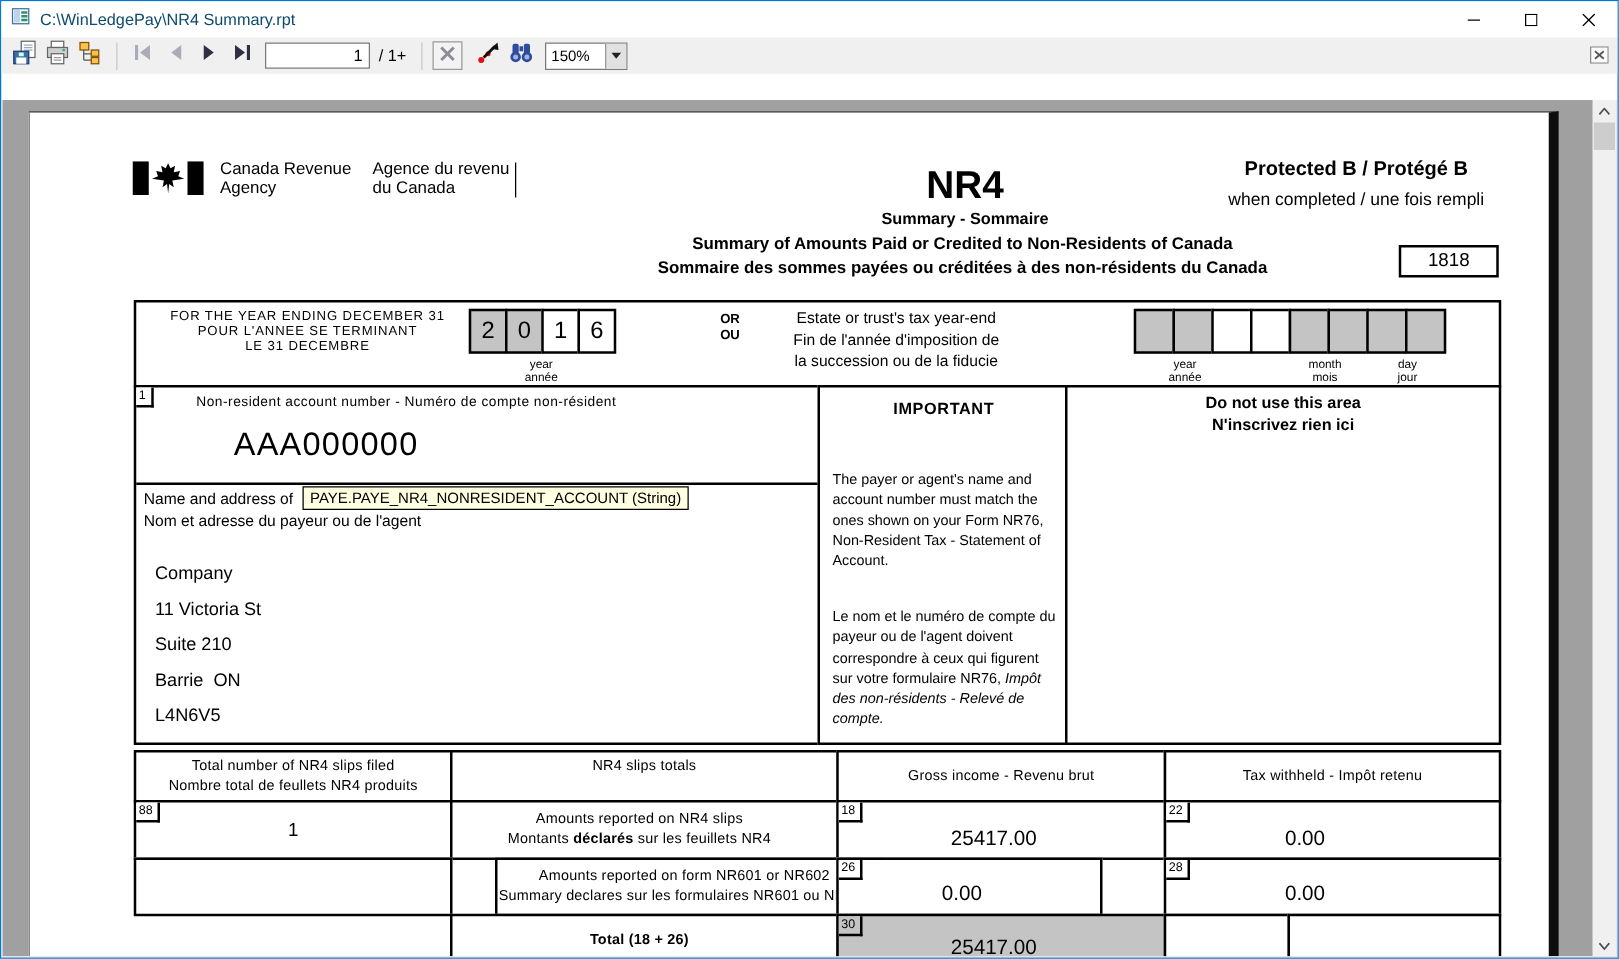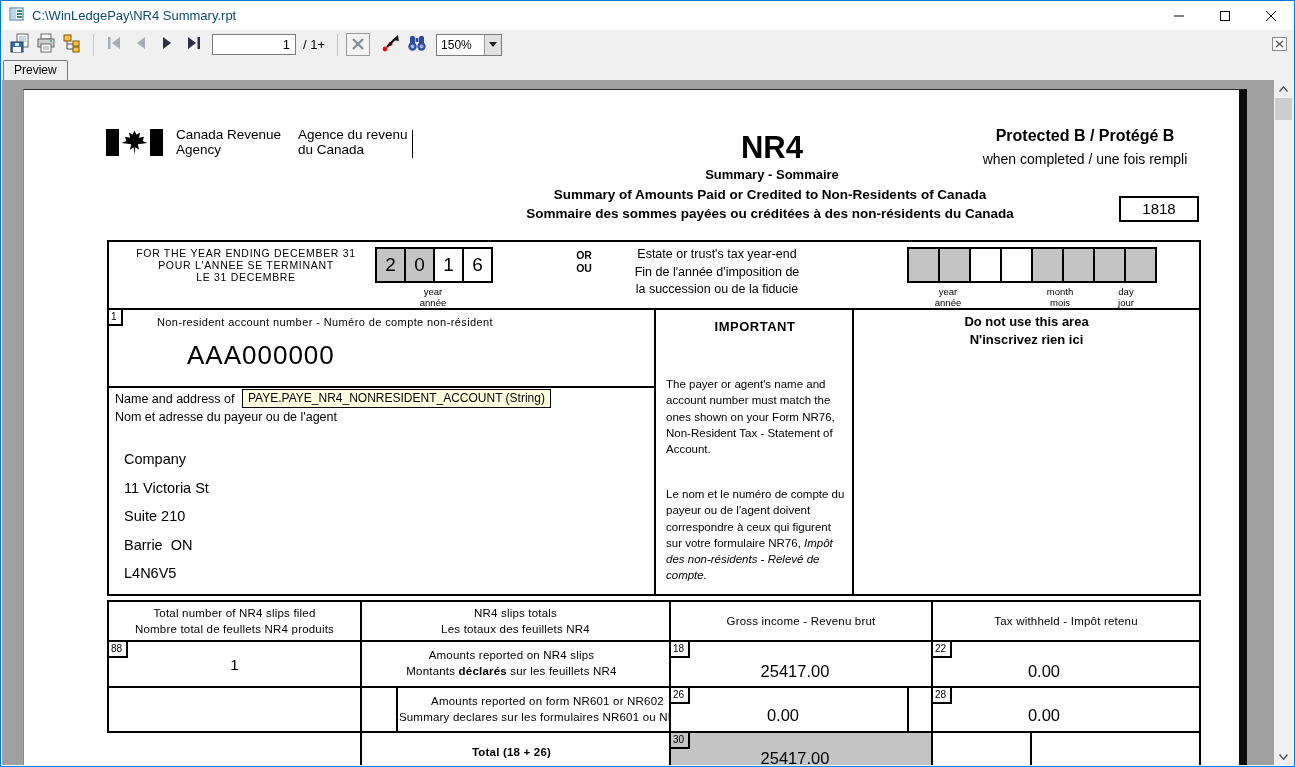--- a/index.html
+++ b/index.html
@@ -189,23 +189,20 @@
     </div>
     <div class="tb-right">
       <span><svg width="15" height="14" viewBox="0 0 15 14">
             <rect x="0.5" y="0.5" width="14" height="13" fill="#fafafa" stroke="#8a8a8a"></rect>
             <line x1="4" y1="4" x2="11" y2="10" stroke="#555" stroke-width="1.4"></line>
             <line x1="11" y1="4" x2="4" y2="10" stroke="#555" stroke-width="1.4"></line>
           </svg></span>
     </div>
   </div>
 
-  <div class="tabbar">
-    <div class="tab">Preview</div>
-  </div>
 
   <div class="pane">
 
     <div class="page">
 
       <div class="abs" style="left:82px; top:39px;">
         <svg width="57" height="27" viewBox="0 0 57 27">
             <rect x="0" y="0" width="13" height="27" fill="#000"></rect>
             <rect x="44" y="0" width="13" height="27" fill="#000"></rect>
             <g transform="translate(14.5,1) scale(0.28,0.26)">
@@ -308,21 +305,20 @@
         <div>Do not use this area</div>
           <div>N'inscrivez rien ici</div>
       </div>
 
       <div class="cell ctr small" style="left:83px; top:510px; width:255px; height:42px; padding-top:4px;">
         <div>Total number of NR4 slips filed</div>
           <div>Nombre total de feullets NR4 produits</div>
       </div>
       <div class="cell ctr small" style="left:336px; top:510px; width:311px; height:42px; padding-top:4px;">
         <div>NR4 slips totals</div>
-          <div>Les totaux des feuillets NR4</div>
       </div>
       <div class="cell ctr small" style="left:645px; top:510px; width:264px; height:42px; padding-top:12px;">Gross income - Revenu brut</div>
       <div class="cell ctr small" style="left:907px; top:510px; width:270px; height:42px; padding-top:12px;">Tax withheld - Impôt retenu</div>
 
       <div class="cell ctr" style="left:83px; top:550px; width:255px; height:48px;">
         <span class="tag">88</span>
         <div style="font-size:15px; padding-top:14px;">1</div>
       </div>
       <div class="cell rt small" style="left:336px; top:550px; width:311px; height:48px; padding:6px 8px 0 0;">
         <div>Amounts reported on NR4 slips</div>
@@ -335,21 +331,21 @@
       <div class="cell rt" style="left:907px; top:550px; width:270px; height:48px; padding:20px 44px 0 0;">
         <span class="tag">22</span>
         <span class="amt">0.00</span>
       </div>
 
       <div class="cell" style="left:83px; top:596px; width:255px; height:47px;"></div>
       <div class="cell rt small" style="left:336px; top:596px; width:311px; height:47px; padding:6px 8px 0 0;margin-left:36px;">
         <div>Amounts reported on form NR601 or NR602</div>
         <div>Summary declares sur les formulaires NR601 ou NR602</div>
       </div>
-      <div class="cell rt" style="left:645px; top:596px; width:240px; height:47px; padding:18px 12px 0 0;">
+      <div class="cell rt" style="left:645px; top:596px; width:213px; height:47px; padding:18px 12px 0 0;">
         <span class="tag">26</span>
         <span class="amt">0.00</span>
       </div>
       <div class="cell rt" style="left:907px; top:596px; width:270px; height:47px; padding:18px 44px 0 0;">
         <span class="tag">28</span>
         <span class="amt">0.00</span>
       </div>
 
       <div class="cell rt small bold" style="left:336px; top:641px; width:311px; height:55px; padding:12px 8px 0 0;">Total (18 + 26)</div>
       <div class="cell gray rt" style="left:645px; top:641px; width:264px; height:55px; padding:16px 12px 0 0;">

